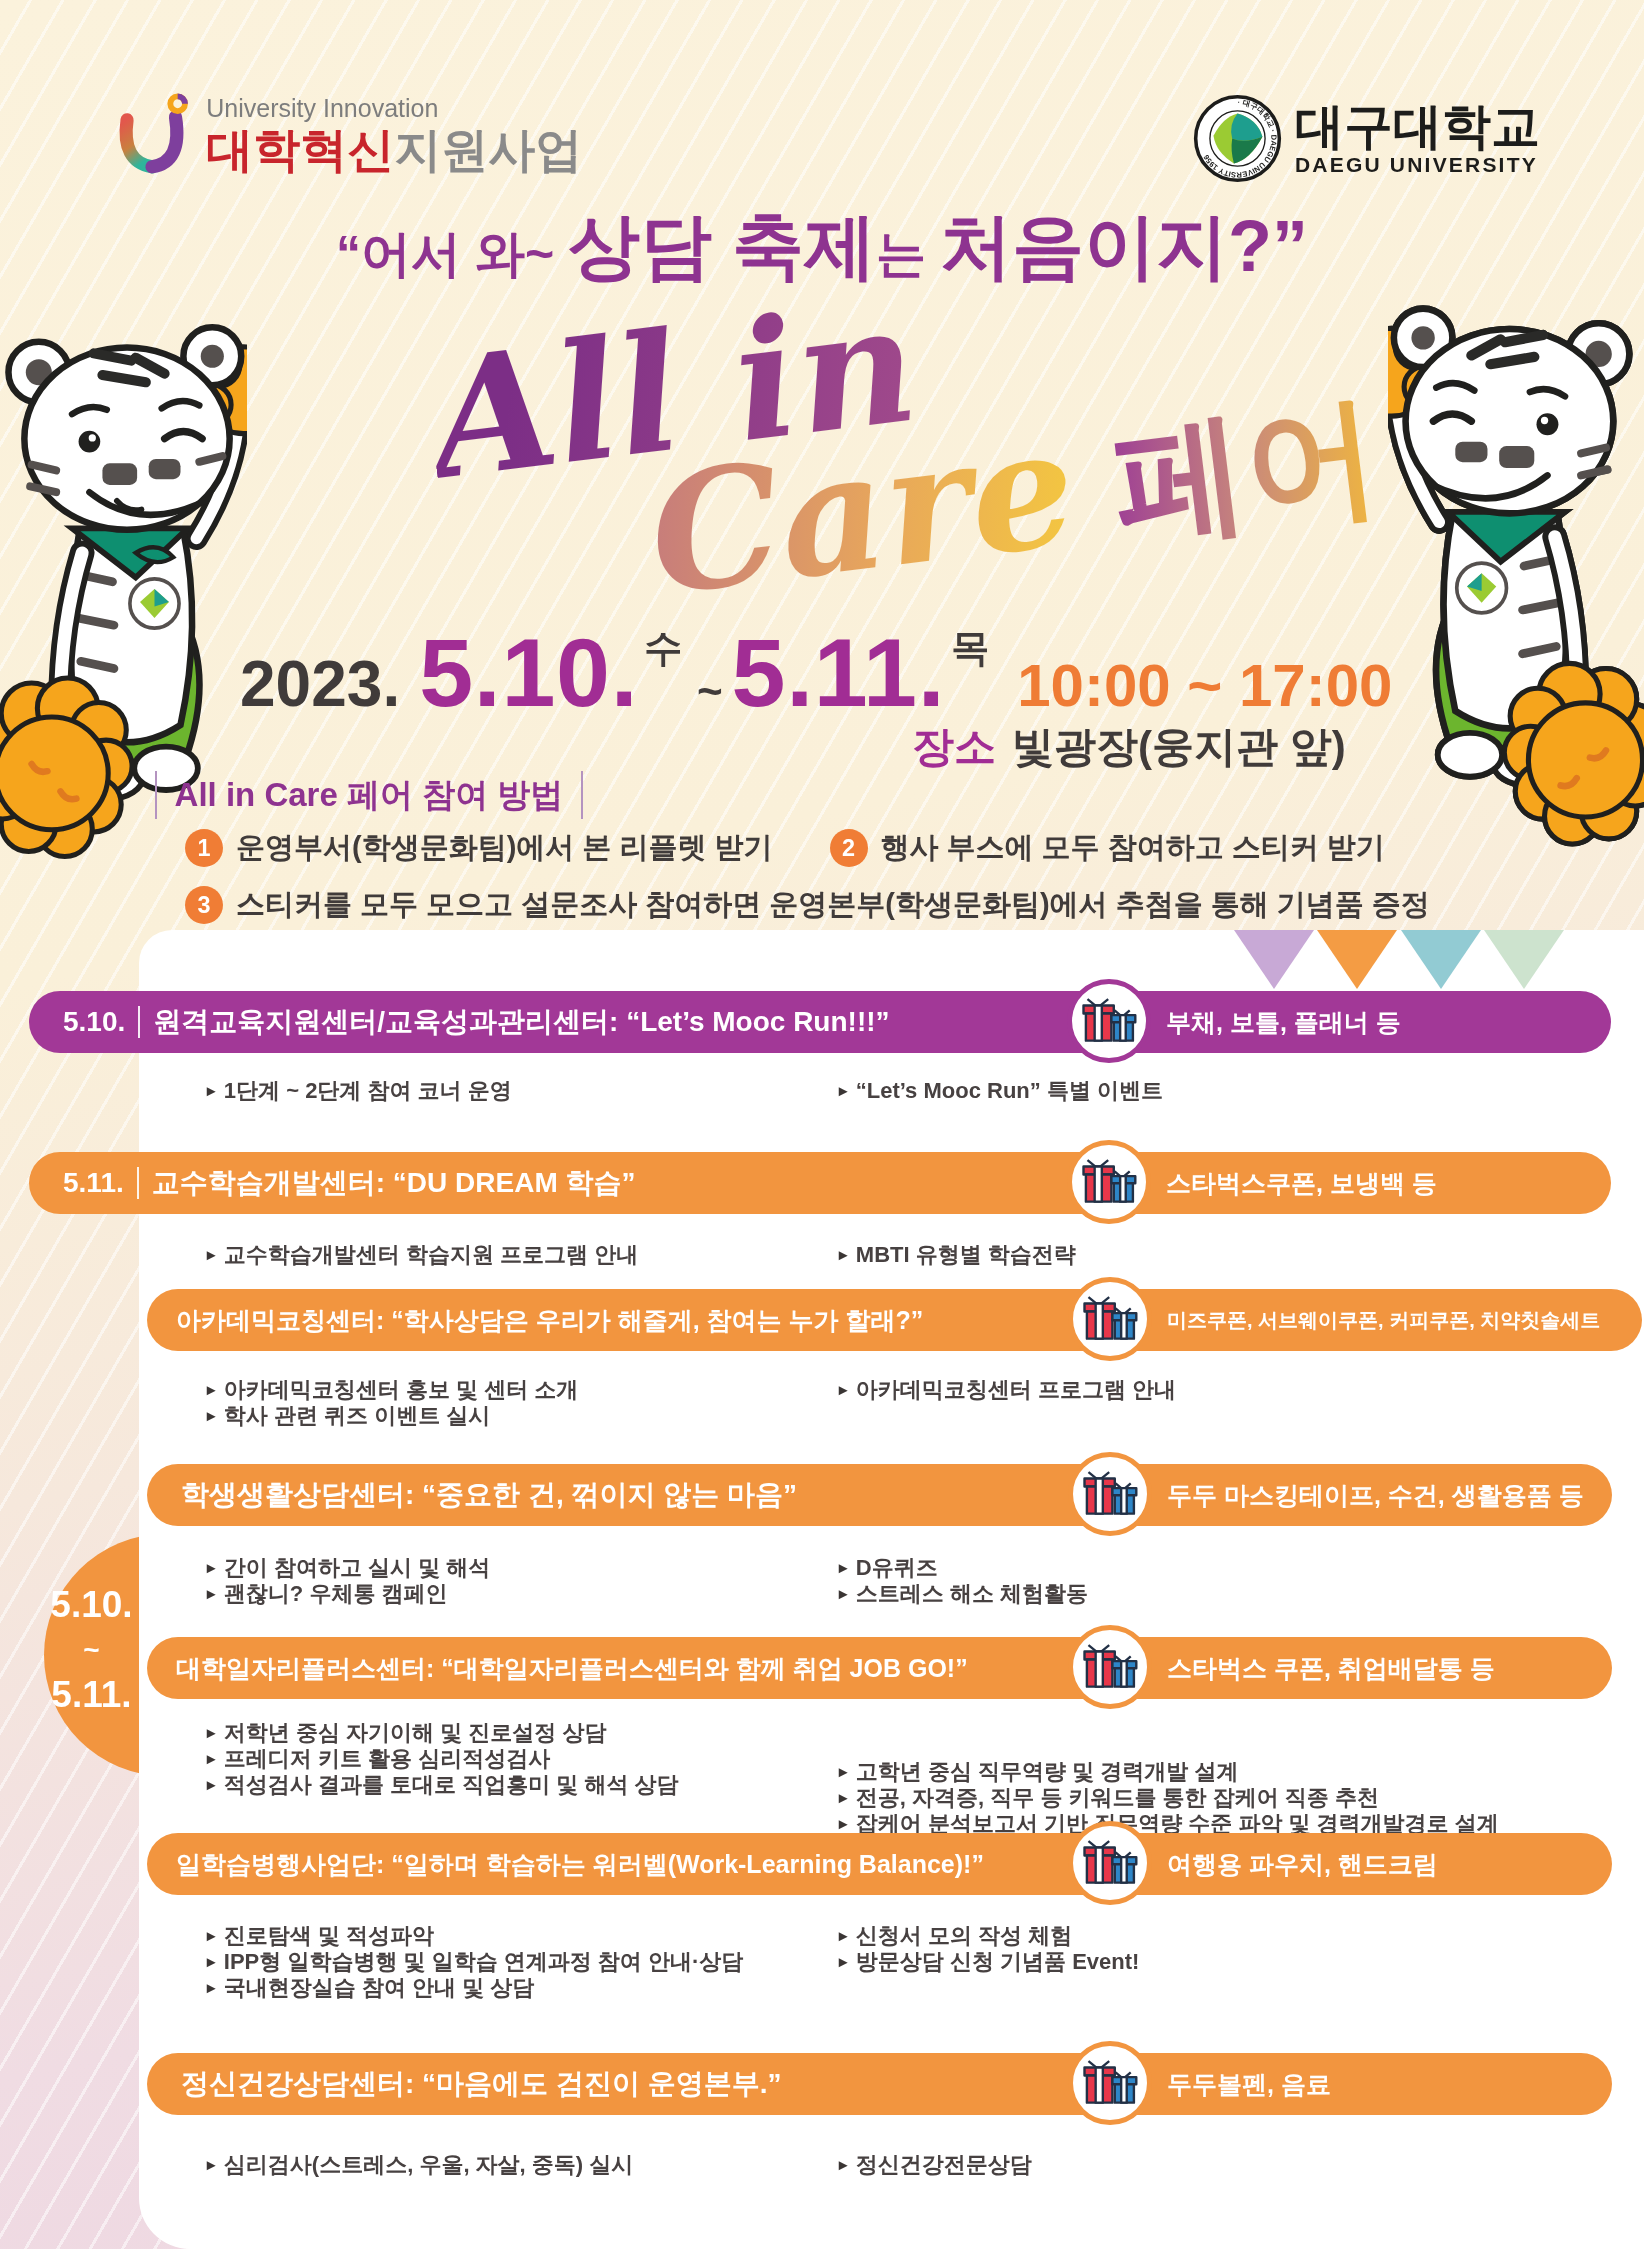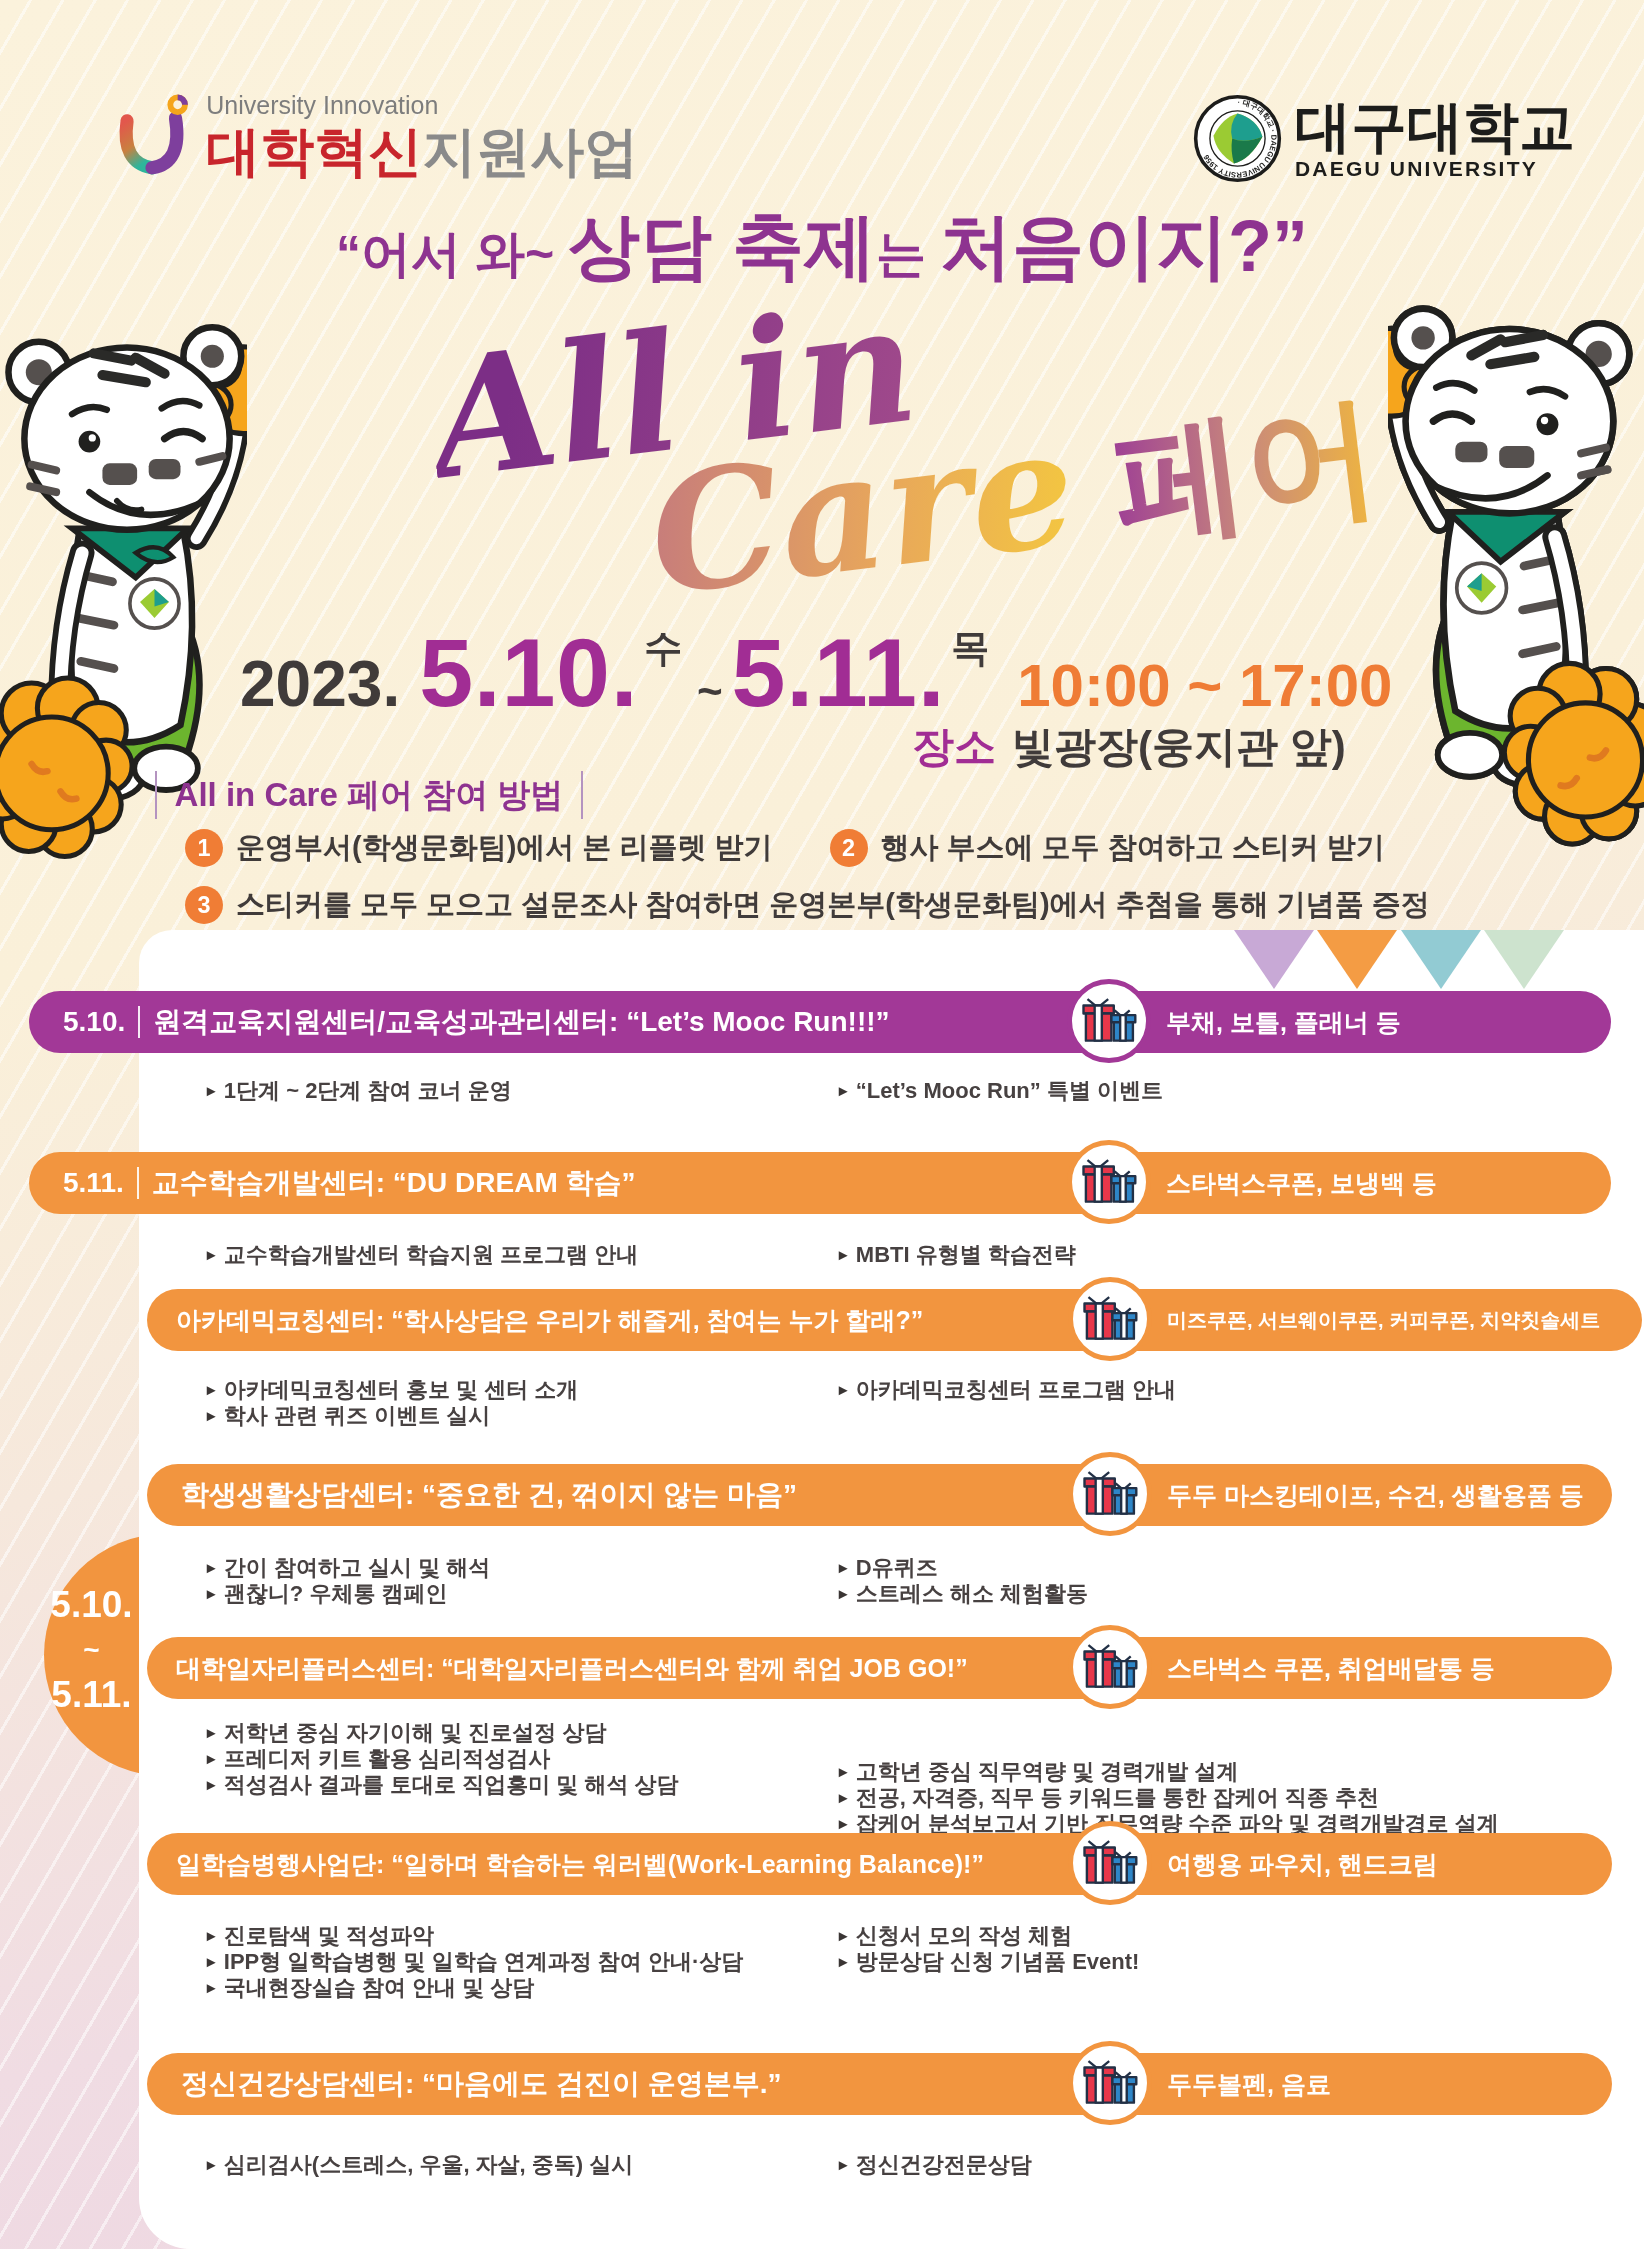--- a/index.html
+++ b/index.html
@@ -6,24 +6,24 @@
   .page{
     position:relative;width:1644px;height:2250px;overflow:hidden;
     font-family:"Liberation Sans",sans-serif;color:#3F3A3A;
     background:
       repeating-linear-gradient(120deg, rgba(255,255,255,0) 0 25px, rgba(255,255,255,.55) 25px 28px),
       linear-gradient(168deg,#FBF2DC 0%,#FAF0D9 38%,#F6E8DC 58%,#F0DCE3 80%,#EDD5E1 100%);
   }
   
   .logo-left{position:absolute;left:108px;top:92px;display:flex;align-items:center;gap:10.3px;z-index:3;}
   .logo-left .txt .tag{font-size:25px;color:#7d7d7d;line-height:1.1;}
-  .logo-left .txt .brand{font-size:54px;font-weight:bold;line-height:1.15;}
+  .logo-left .txt .brand{font-size:47px;font-weight:bold;line-height:1.15;}
   .brand .red{color:#C8252C;} .brand .gray{color:#8a8a8a;}
   .logo-right{position:absolute;left:1193px;top:94px;display:flex;align-items:center;gap:13px;z-index:3;}
-  .logo-right .kr{font-size:56px;font-weight:bold;color:#1d1d1b;line-height:1.1;}
+  .logo-right .kr{font-size:49px;font-weight:bold;color:#1d1d1b;line-height:1.1;}
   .logo-right .en{font-size:21px;font-weight:bold;color:#1d1d1b;letter-spacing:2.2px;}
   
   .quote{position:absolute;left:0;top:199px;width:100%;text-align:center;color:#8E3390;font-weight:bold;white-space:nowrap;z-index:3;}
   .quote .qs{font-size:50px;} .quote .qb{font-size:72px;}
   .allin{position:absolute;left:399px;top:289px;transform:rotate(-7deg);z-index:3;}
   .serifline{font-family:"DejaVu Serif","Liberation Serif",serif;font-style:italic;font-weight:bold;font-size:163px;line-height:0.95;
     -webkit-background-clip:text;background-clip:text;color:transparent;white-space:nowrap;}
   .allin .l1{background-image:linear-gradient(105deg,#7C2E86 10%,#A64E8C 60%,#C27C82 100%);margin-left:37px;}
   .allin .row2{display:flex;align-items:flex-end;margin-left:242px;margin-top:-13px;}
   .allin .l2{background-image:linear-gradient(100deg,#C57A7D 0%,#E8A75B 55%,#F4C83F 100%);}

